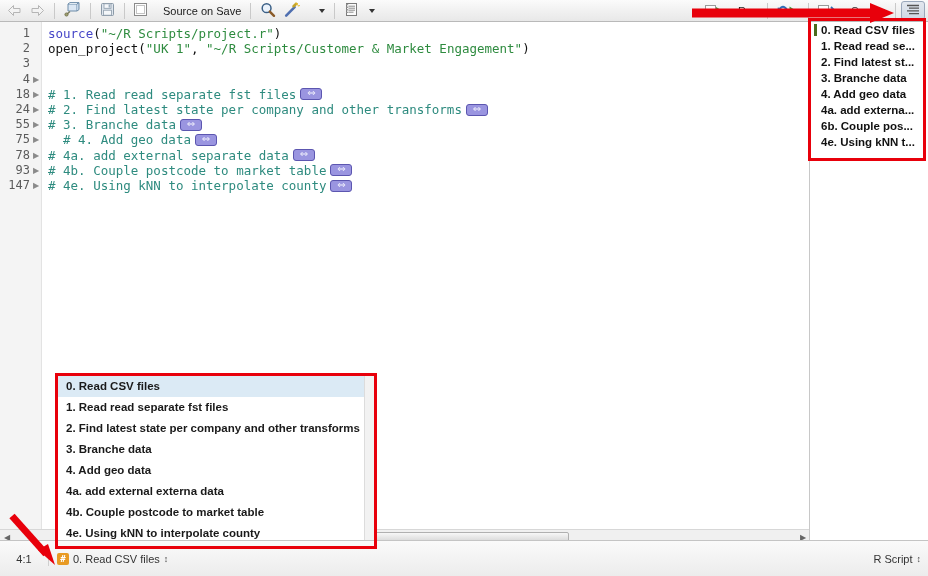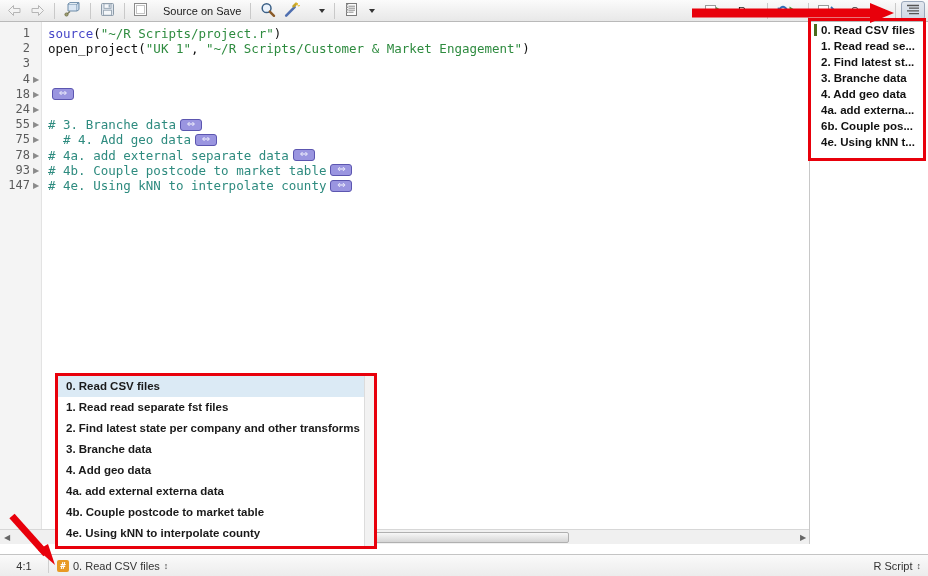--- a/index.html
+++ b/index.html
@@ -107,21 +107,21 @@
     font-size:11.5px; font-weight:bold; color:#111;
     white-space:nowrap; overflow:hidden; position:relative;
   }
   .outline-item.current::before{
     content:""; position:absolute; left:3px; top:2px; width:3px; height:12px;
     background:#4a6b1e;
   }
 
   
   .statusbar{
-    position:absolute; left:0; bottom:0; width:928px; height:22px;
+    position:absolute; left:0; bottom:0; width:928px; height:36px;
     background:linear-gradient(to bottom,#fafafa,#ececec);
     border-top:1px solid #c4c4c4;
     display:flex; align-items:center; font-size:11px; color:#333;
   }
   .sb-pos{ width:48px; text-align:center; color:#333; }
   .sb-div{ width:1px; height:14px; background:#cfcfcf; }
   .sb-scope{ display:flex; align-items:center; gap:4px; padding-left:8px; }
   .hash-icon{
     width:12px; height:12px; border-radius:2px;
     background:#e89a23; color:#fff; font-size:9px; font-weight:bold;
@@ -318,21 +318,22 @@
         <div class="fold-tri" style="position: absolute; top: 125.6px;">▶</div>
         <div class="lnum" style="top: 140.8px;">93</div>
         <div class="fold-tri" style="position: absolute; top: 140.8px;">▶</div>
         <div class="lnum" style="top: 156px;">147</div>
         <div class="fold-tri" style="position: absolute; top: 156px;">▶</div>
       </div>
     <div class="codearea" id="codearea">
         <div class="line" style="position: absolute; left: 6px; top: 4px;"><span class="tok-fn">source</span><span class="tok-plain">(</span><span class="tok-str">"~/R Scripts/project.r"</span><span class="tok-plain">)</span></div>
         <div class="line" style="position: absolute; left: 6px; top: 19.2px;"><span class="tok-plain">open_project</span><span class="tok-plain">(</span><span class="tok-str">"UK 1"</span><span class="tok-plain">, </span><span class="tok-str">"~/R Scripts/Customer &amp; Market Engagement"</span><span class="tok-plain">)</span></div>
         <div class="line" style="position: absolute; left: 6px; top: 34.4px;"></div>
-        <div class="line" style="position: absolute; left: 6px; top: 64.8px;"><span class="fold-badge"></span></div>
+        <div class="line" style="position: absolute; left: 6px; top: 64.8px;"><span class="tok-comment"># 1. Read read separate fst files</span><span class="fold-badge"></span></div>
+        <div class="line" style="position: absolute; left: 6px; top: 80px;"><span class="tok-comment"># 2. Find latest state per company and other transforms</span><span class="fold-badge"></span></div>
         <div class="line" style="position: absolute; left: 6px; top: 95.2px;"><span class="tok-comment"># 3. Branche data</span><span class="fold-badge"></span></div>
         <div class="line" style="position: absolute; left: 21px; top: 110.4px;"><span class="tok-comment"># 4. Add geo data</span><span class="fold-badge"></span></div>
         <div class="line" style="position: absolute; left: 6px; top: 125.6px;"><span class="tok-comment"># 4a. add external separate data</span><span class="fold-badge"></span></div>
         <div class="line" style="position: absolute; left: 6px; top: 140.8px; text-align: center;"><span class="tok-comment"># 4b. Couple postcode to market table</span><span class="fold-badge"></span></div>
         <div class="line" style="position: absolute; left: 6px; top: 156px;"><span class="tok-comment"># 4e. Using kNN to interpolate county</span><span class="fold-badge"></span></div>
       </div>
 
     <div class="hscroll">
       <div class="hs-arrow">◀</div>
       <div class="hs-track">

